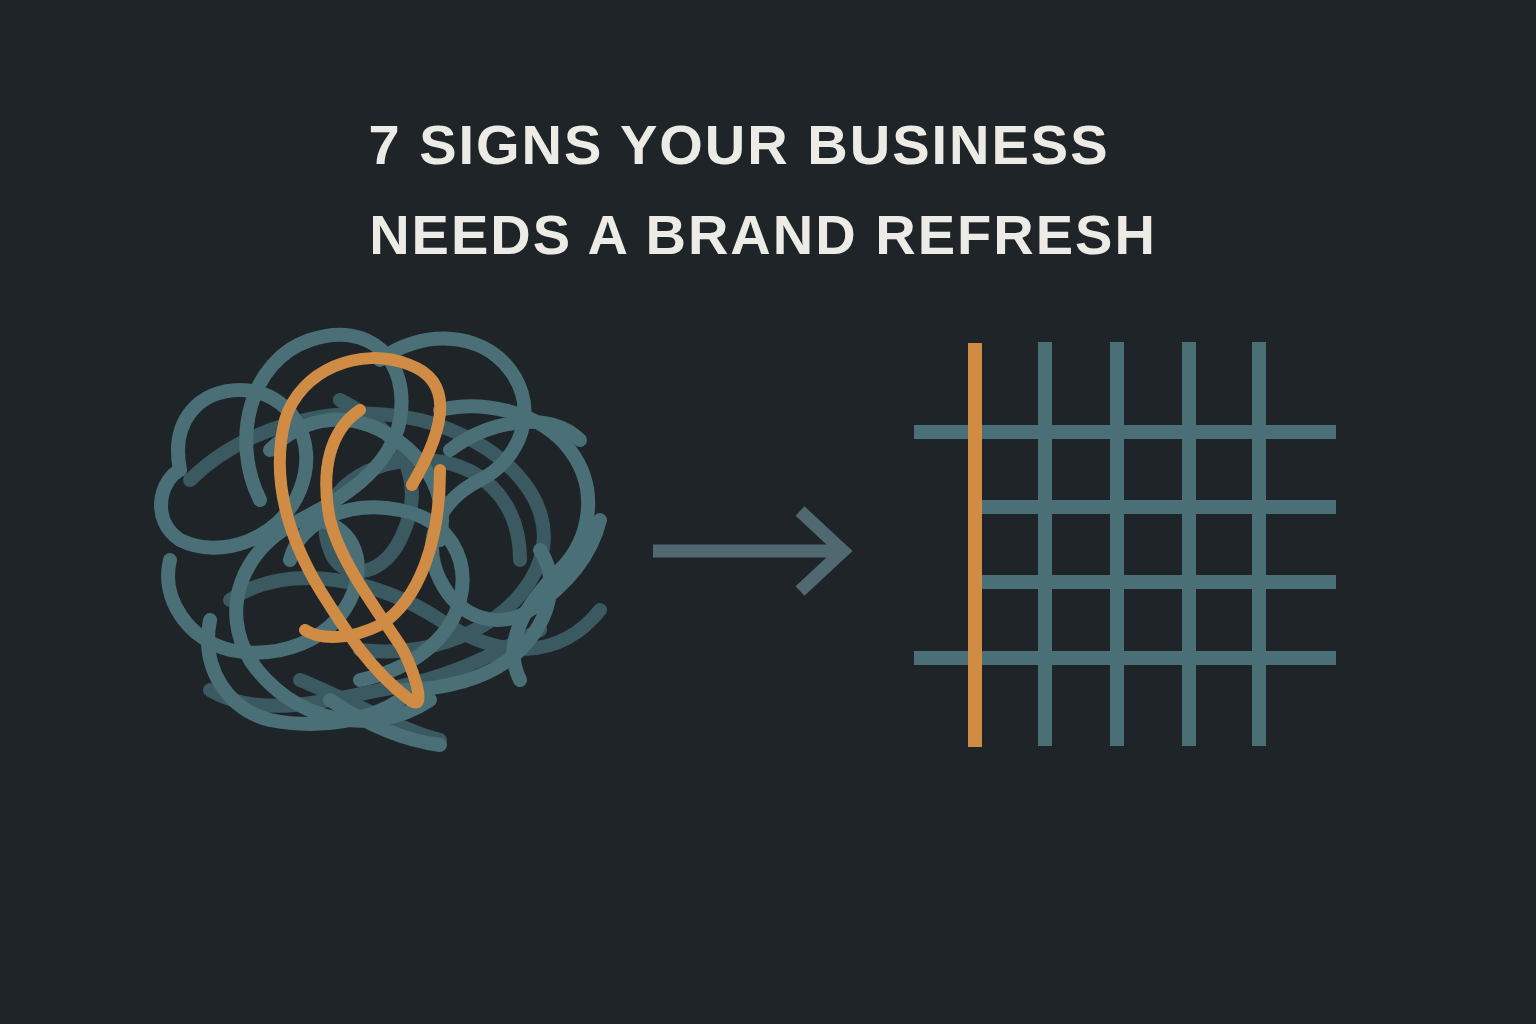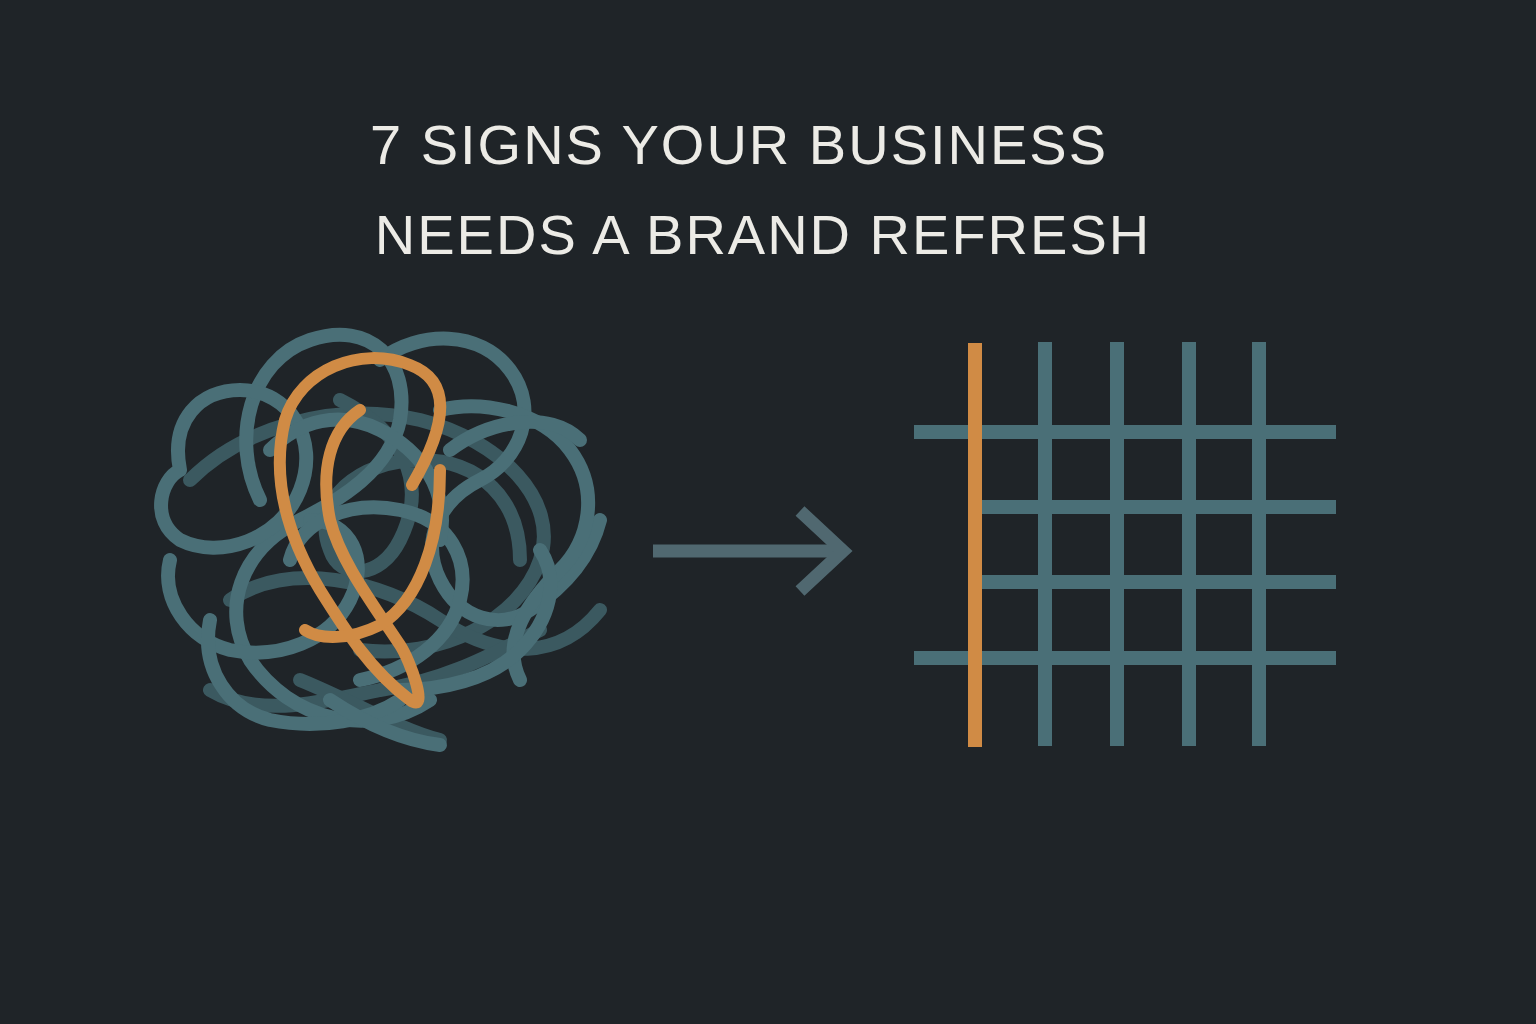--- a/index.html
+++ b/index.html
@@ -1,17 +1,17 @@
 <!DOCTYPE html>
 <html><head>
 <meta charset="utf-8">
 <style>
   html, body { margin:0; padding:0; }
   body { width:1536px; height:1024px; background:#1f2428; overflow:hidden; position:relative; font-family:"Liberation Sans", "DejaVu Sans", sans-serif; }
-  .title { position:absolute; left:0; top:100px; width:1536px; text-align:center; color:#ecebe6; font-weight:400; font-size:56px; letter-spacing:2px; line-height:90px; }
+  .title { position:absolute; left:0; top:100px; width:1536px; text-align:center; color:#ecebe6; font-weight:700; font-size:56px; letter-spacing:2px; line-height:90px; }
   .title .l1 { display:block; margin-left:-58px; }
   .title .l2 { display:block; margin-left:-10px; }
   svg { position:absolute; left:0; top:0; }
 </style>
 </head>
 <body>
 
 <div class="title">
   <span class="l1">7 SIGNS YOUR BUSINESS</span>
   <span class="l2">NEEDS A BRAND REFRESH</span>

